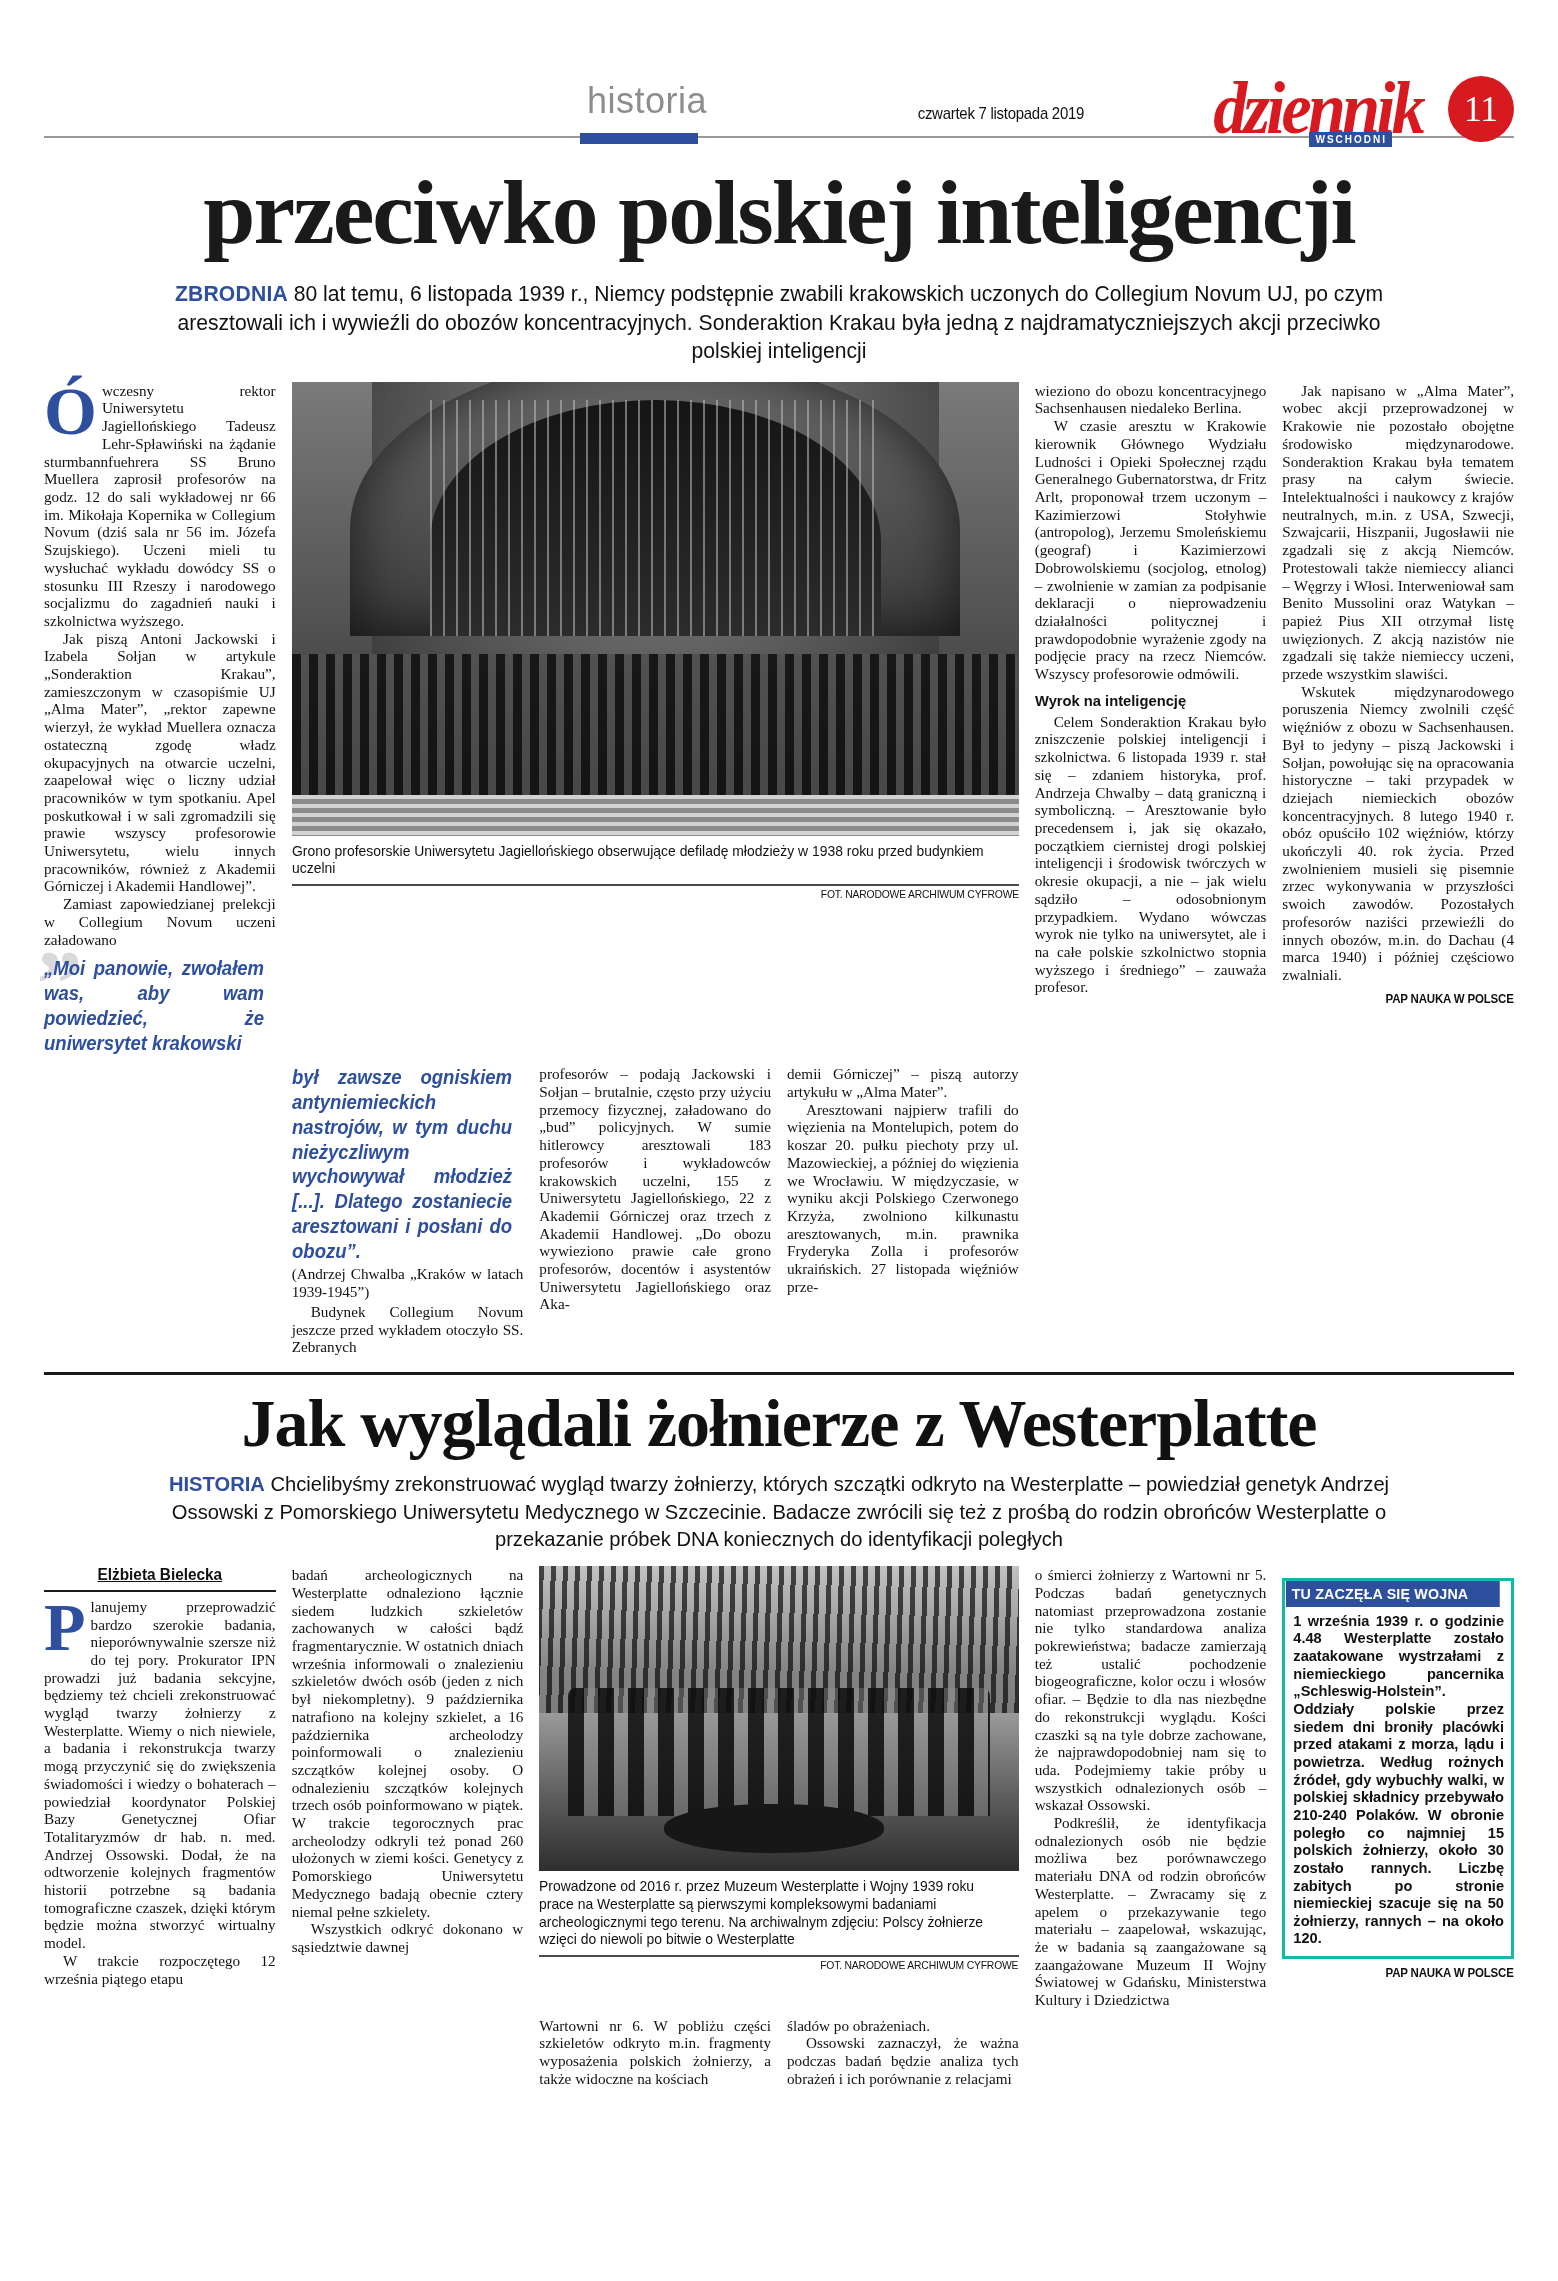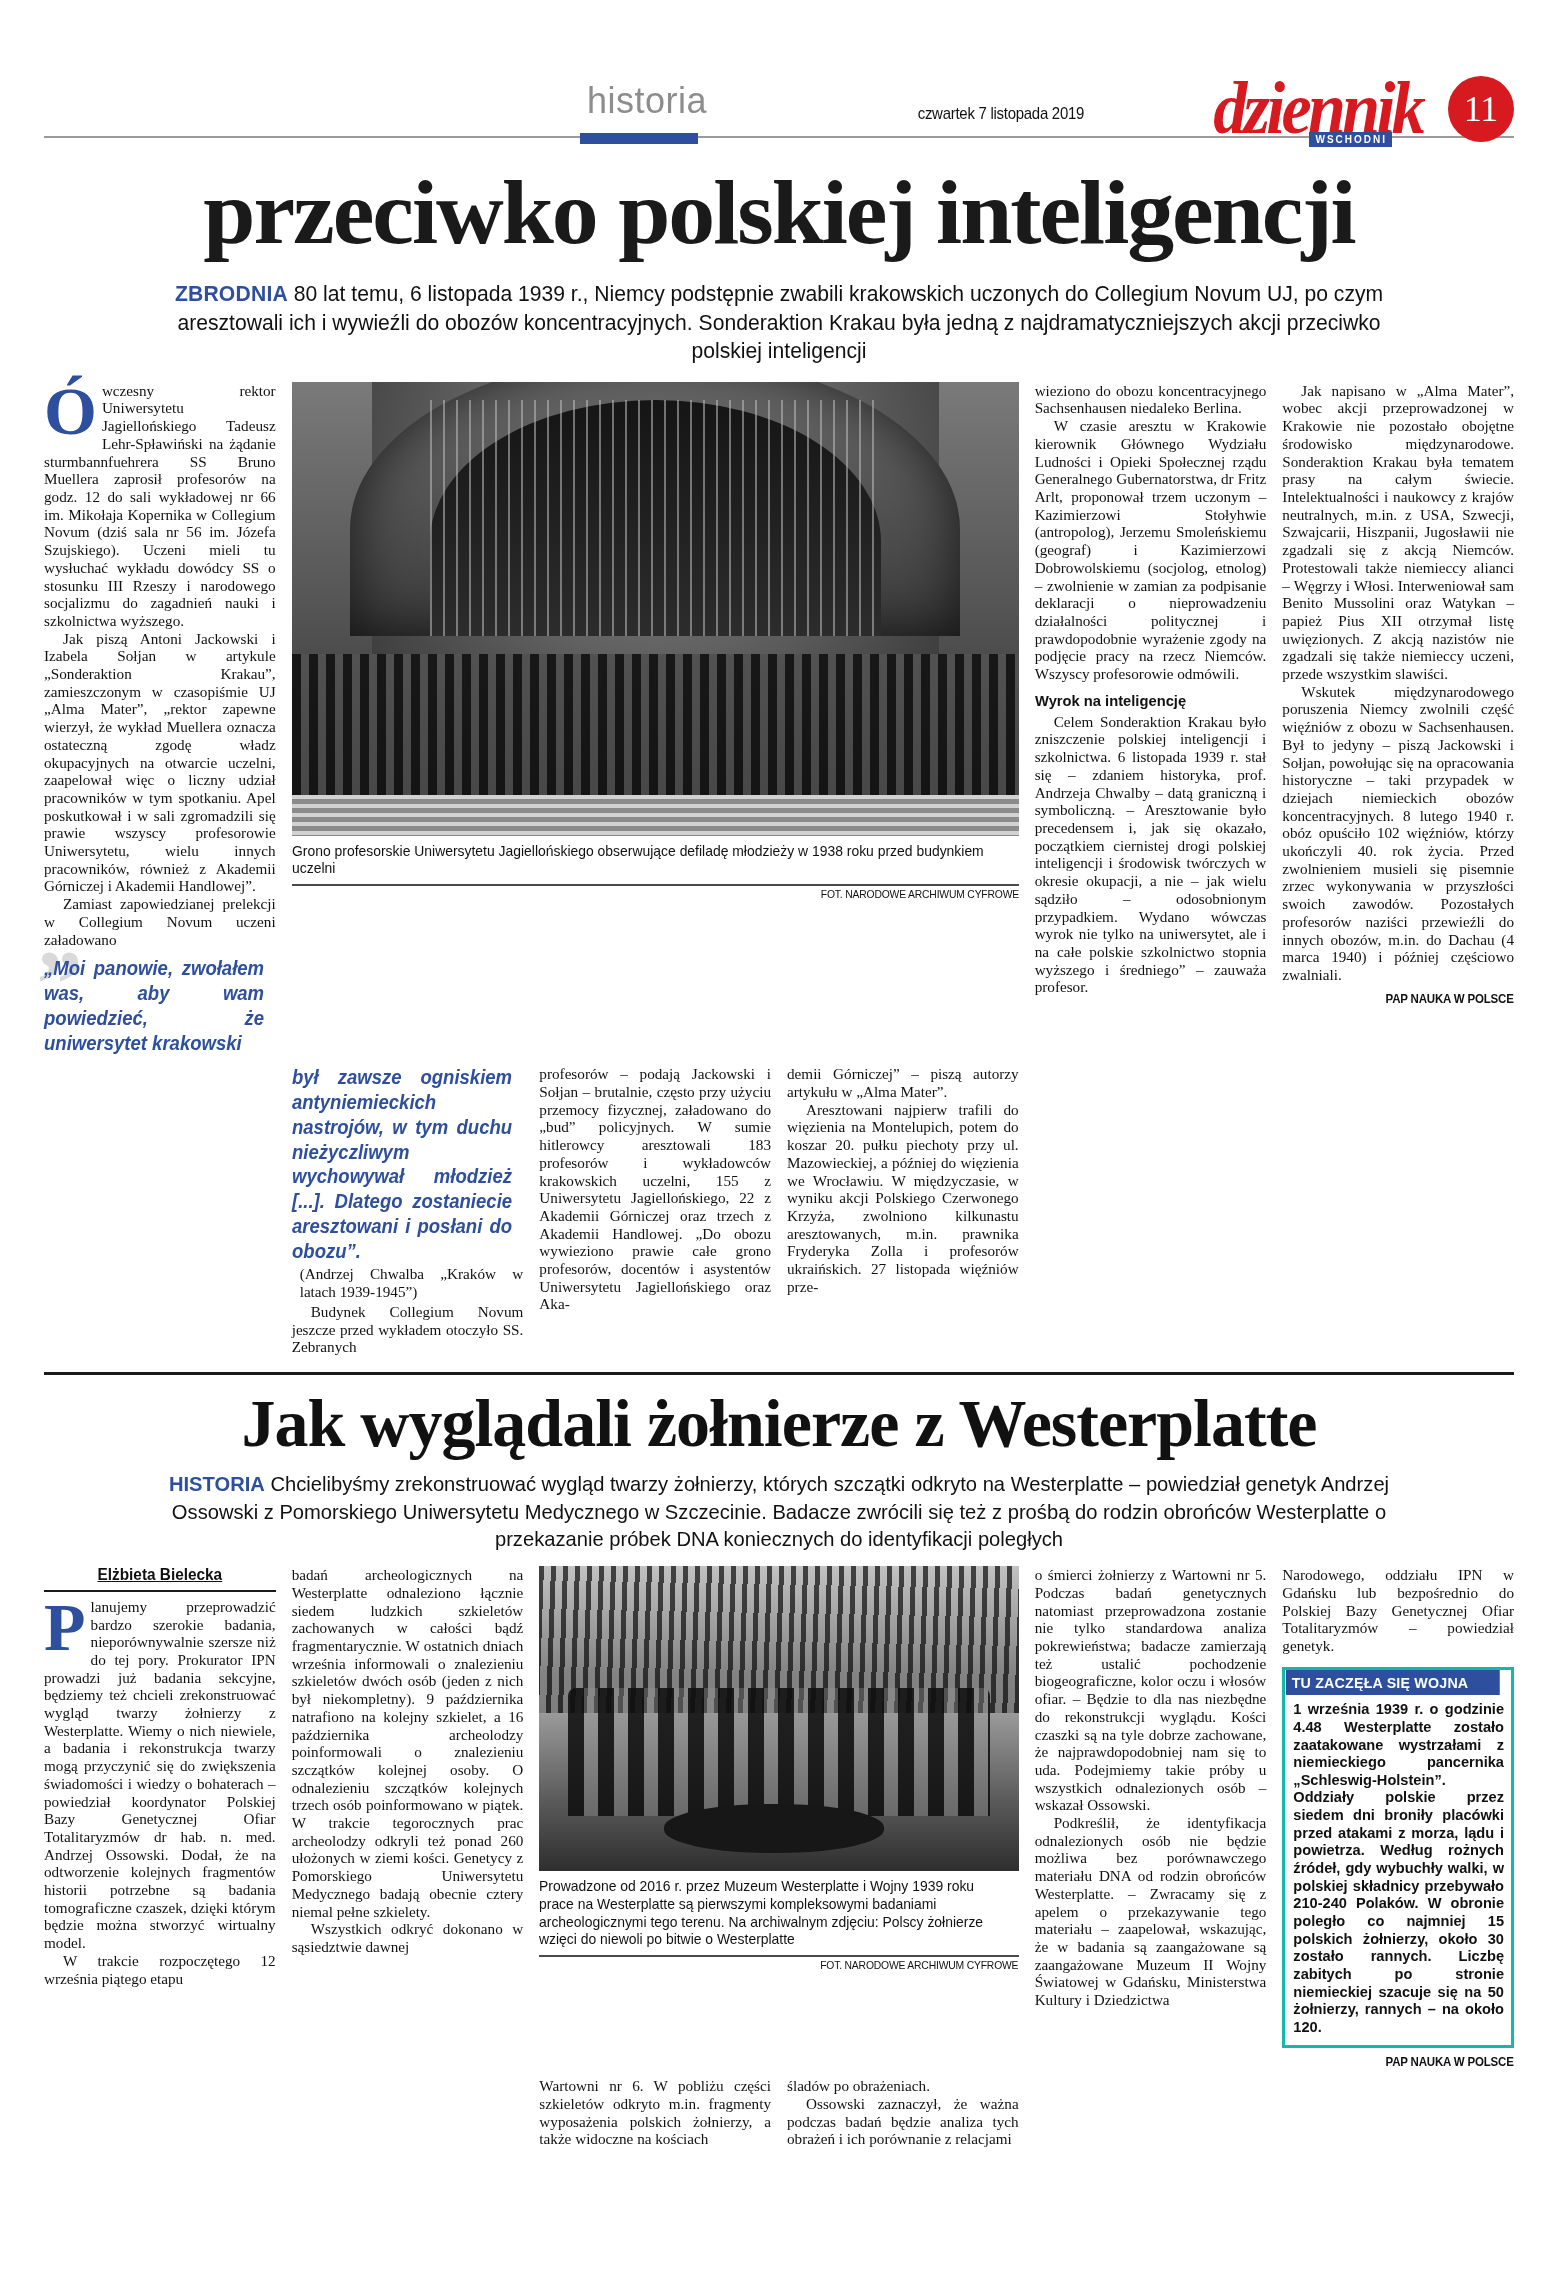--- a/index.html
+++ b/index.html
@@ -165,21 +165,21 @@
     font-size:19.5px;line-height:1.27;
     transform:scaleX(.95);transform-origin:left;
   }
   .pull .qmark{
     position:absolute;left:-8px;top:-6px;z-index:-1;
     font-size:96px;color:#d9d9d9;font-style:normal;font-weight:bold;
     font-family:"Liberation Serif", serif;line-height:.7;
   }
   .pull-attr{
     font-family:"Liberation Serif", serif;font-style:normal;font-weight:normal;
-    color:#111;font-size:15.2px;line-height:1.17;margin-top:2px;margin-left:8px;
+    color:#111;font-size:15.2px;line-height:1.17;margin-top:2px;
   }
 
   
   .hr-thick{height:3px;background:#1a1a1a;margin:16px 0 0 0;}
 
   
   .hl3{
     text-align:center;font-family:"Liberation Serif", serif;font-weight:bold;
     font-size:68px;line-height:1.02;color:#111;margin-top:14px;letter-spacing:-1px;
   }
@@ -362,21 +362,20 @@
       <div class="credit-rule"></div>
       <div class="credit">FOT. NARODOWE ARCHIWUM CYFROWE</div>
     </div>
 
     <div class="col">
       <p class="noind">o śmierci żołnierzy z Wartowni nr 5. Podczas badań genetycznych natomiast przeprowadzona zostanie nie tylko standardowa analiza pokrewieństwa; badacze zamierzają też ustalić pochodzenie biogeograficzne, kolor oczu i włosów ofiar. – Będzie to dla nas niezbędne do rekonstrukcji wyglądu. Kości czaszki są na tyle dobrze zachowane, że najprawdopodobniej nam się to uda. Podejmiemy takie próby u wszystkich odnalezionych osób – wskazał Ossowski.</p>
       <p>Podkreślił, że identyfikacja odnalezionych osób nie będzie możliwa bez porównawczego materiału DNA od rodzin obrońców Westerplatte. – Zwracamy się z apelem o przekazywanie tego materiału – zaapelował, wskazując, że w badania są zaangażowane są zaangażowane Muzeum II Wojny Światowej w Gdańsku, Ministerstwa Kultury i Dziedzictwa</p>
     </div>
 
     <div class="col">
-      <p class="noind">Narodowego, oddziału IPN w Gdańsku lub bezpośrednio do Polskiej Bazy Genetycznej Ofiar Totalitaryzmów – powiedział genetyk.</p>
 
       <div class="infobox">
         <div class="infobox-title">TU ZACZĘŁA SIĘ WOJNA</div>
         <div class="infobox-body">1 września 1939 r. o godzinie 4.48 Westerplatte zostało zaatakowane wystrzałami z niemieckiego pancernika „Schleswig-Holstein”. Oddziały polskie przez siedem dni broniły placówki przed atakami z morza, lądu i powietrza. Według rożnych źródeł, gdy wybuchły walki, w polskiej składnicy przebywało 210-240 Polaków. W obronie poległo co najmniej 15 polskich żołnierzy, około 30 zostało rannych. Liczbę zabitych po stronie niemieckiej szacuje się na 50 żołnierzy, rannych – na około 120.</div>
       </div>
 
       <div class="source2">PAP NAUKA W POLSCE</div>
     </div>
   </div>
 

